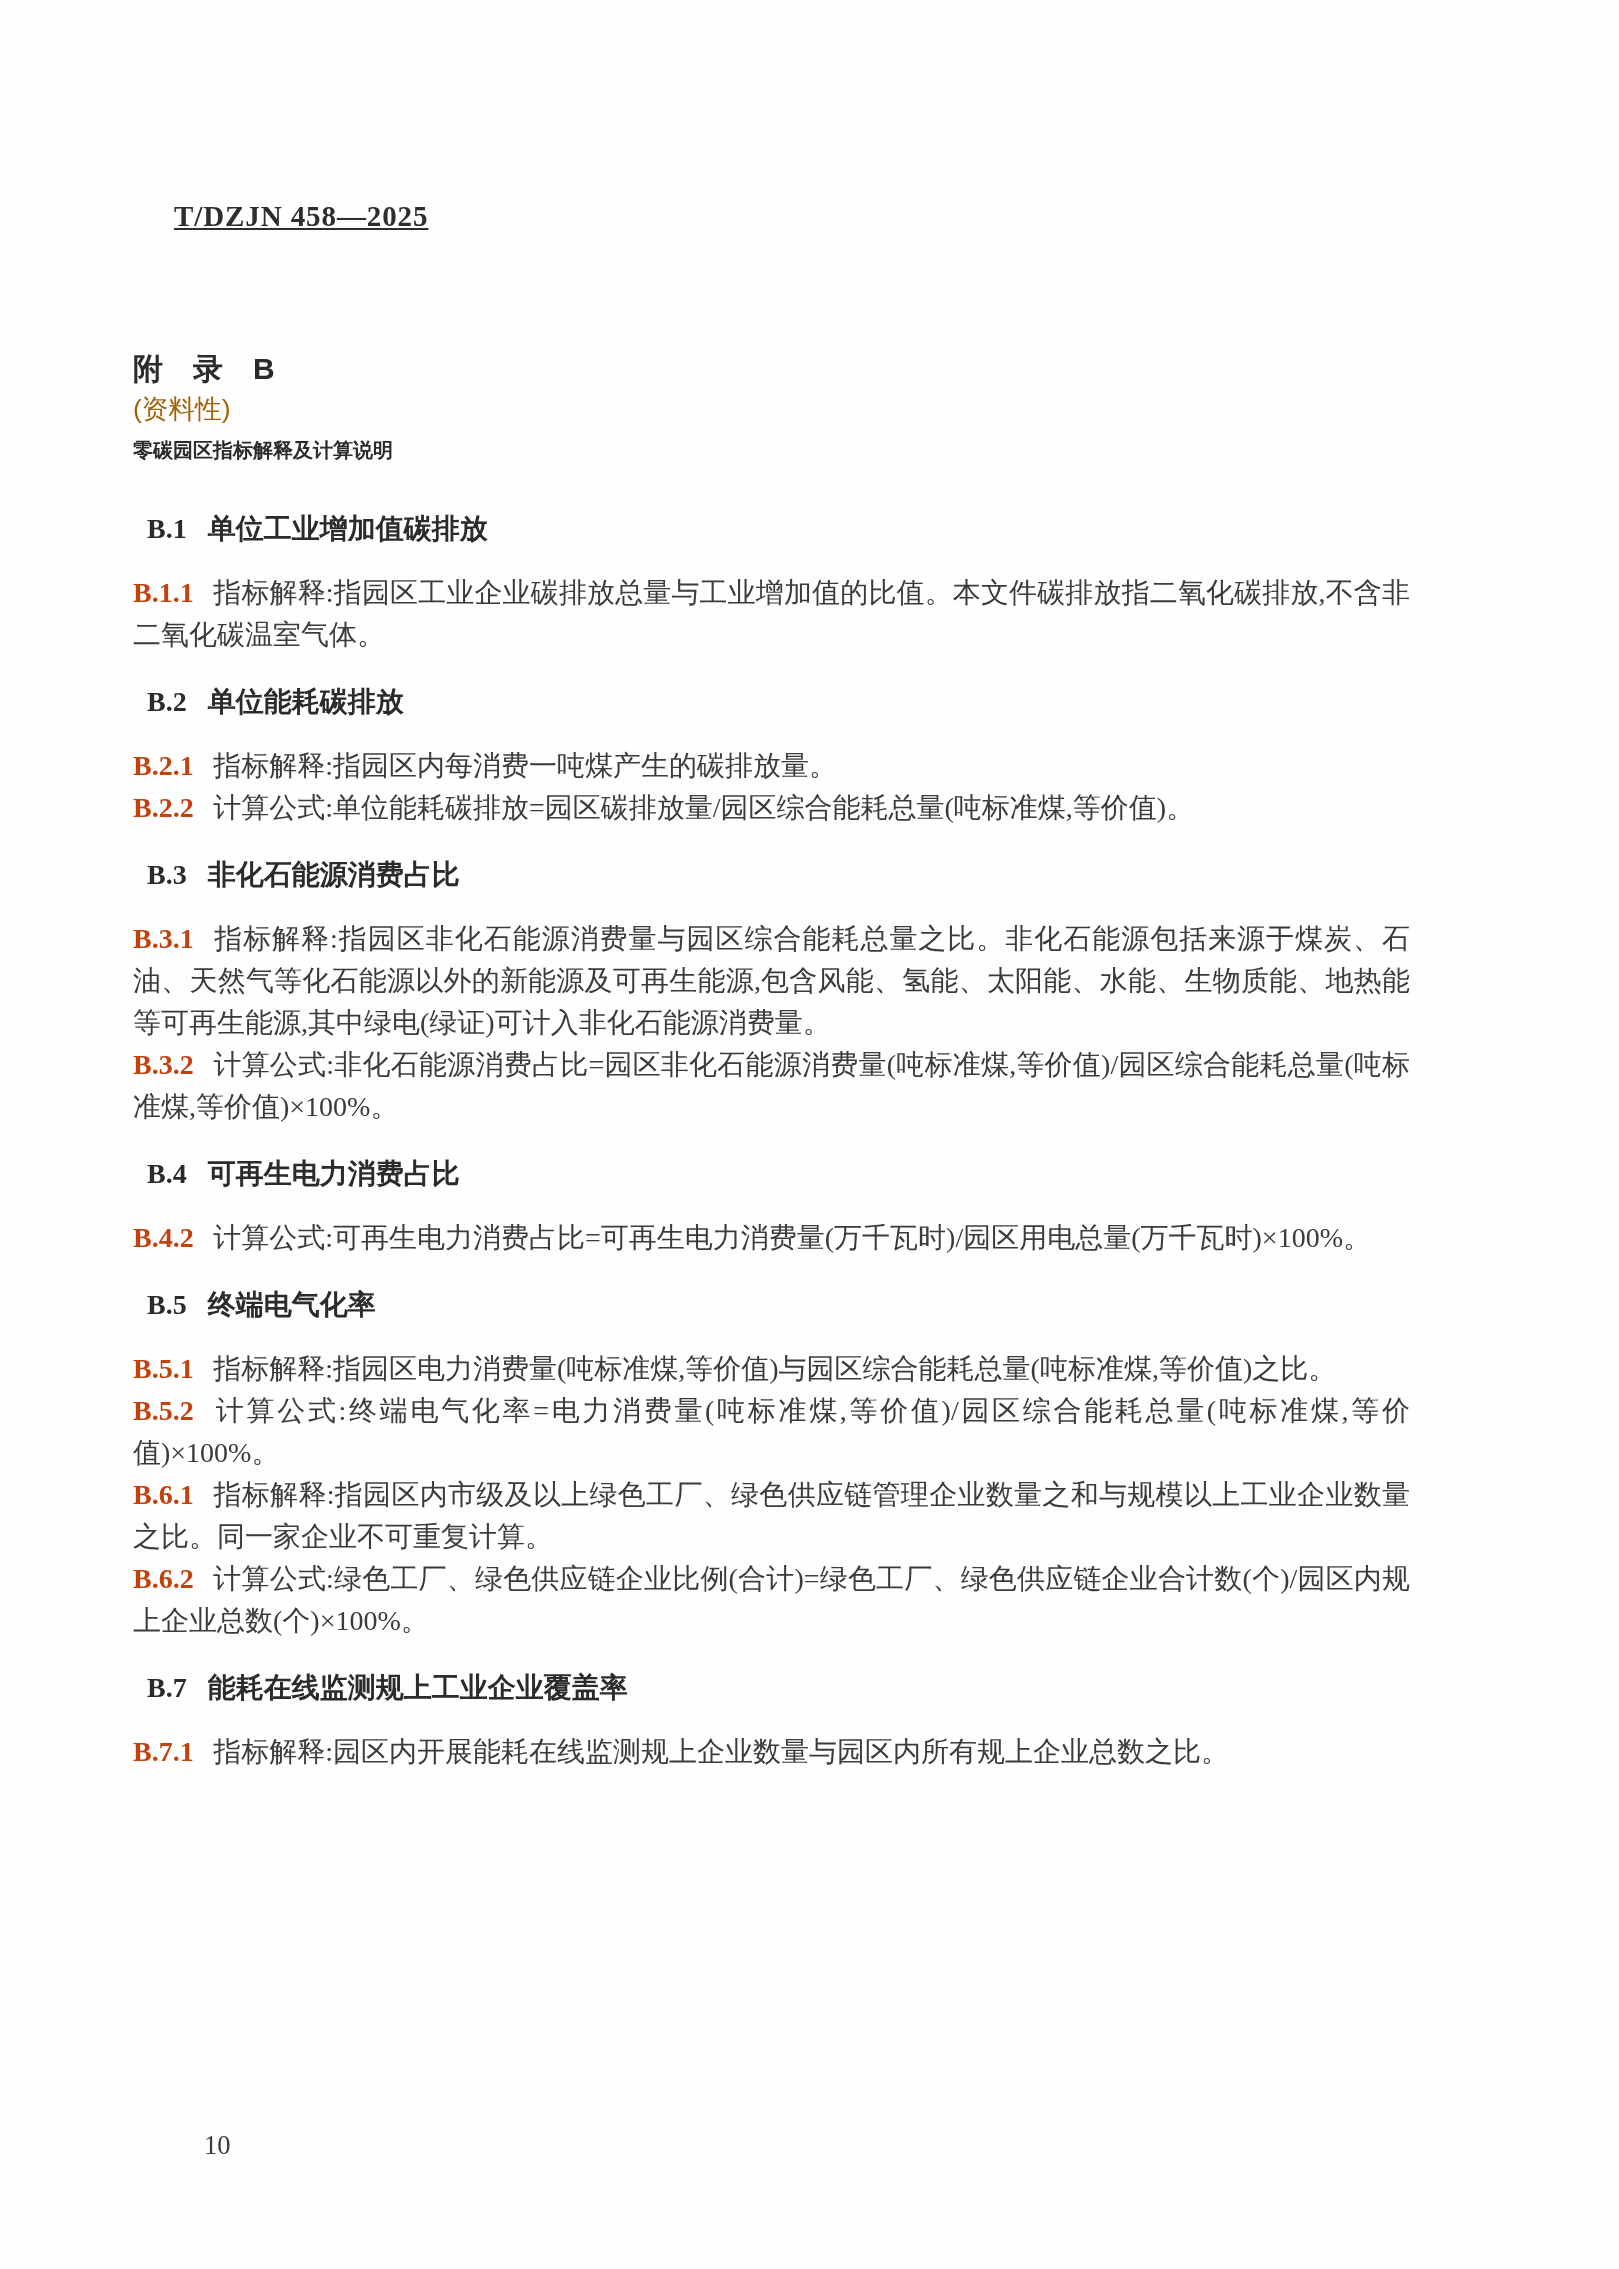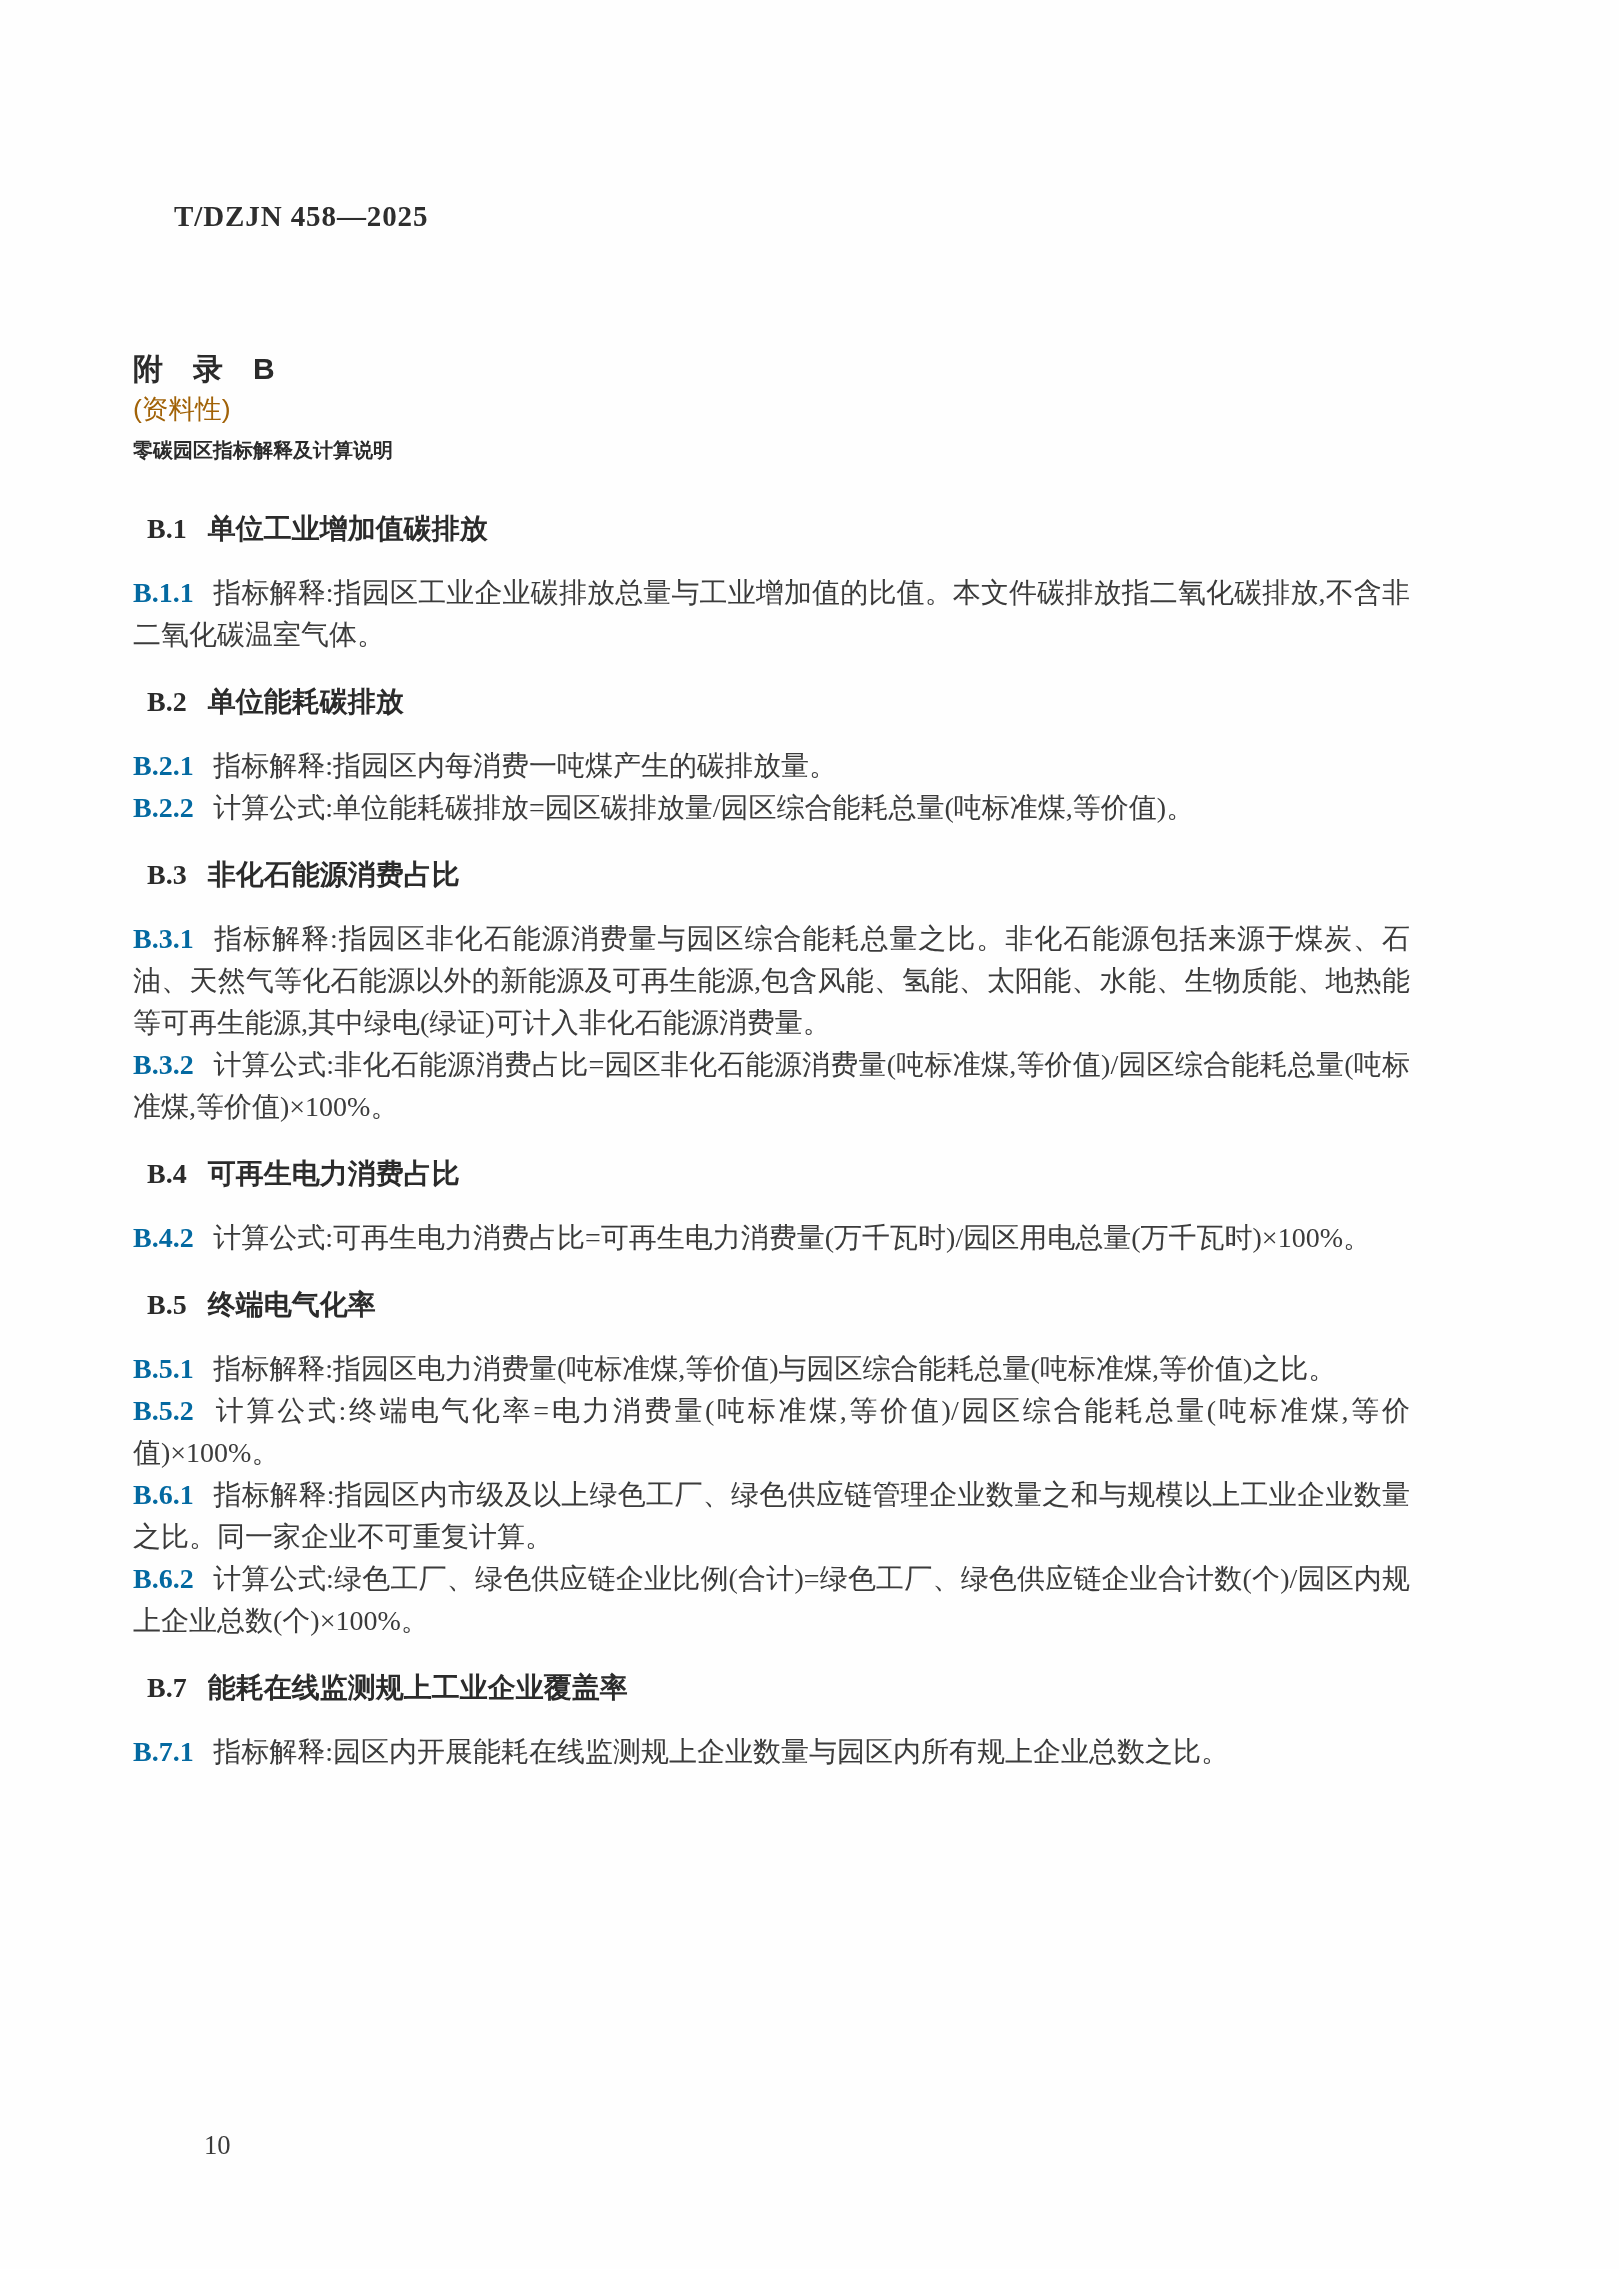--- a/index.html
+++ b/index.html
@@ -19,20 +19,21 @@
   }
   .running-header {
     position: absolute;
     left: 174px;
     top: 200px;
     font-size: 29px;
     font-weight: bold;
     letter-spacing: 0.9px;
     color: #2e2e2e;
     font-family: "Liberation Serif", "DejaVu Serif", serif;
+    text-decoration: underline;
   }
   .content {
     position: absolute;
     left: 133px;
     top: 348px;
     width: 1277px;
   }
   .doc-title {
     text-align: left;
     margin-bottom: 37px;
@@ -72,21 +73,21 @@
   }
   .para {
     margin: 0;
     font-size: 28px;
     line-height: 42px;
     text-align: justify;
     color: #3b3b3b;
   }
   .para .para-num {
     font-weight: bold;
-    color: #0369a1;
+    color: #c2410c;
     font-family: "Liberation Serif", "DejaVu Serif", serif;
     padding-right: 19.5px;
   }
   .page-number {
     position: absolute;
     left: 204px;
     top: 2085px;
     font-size: 26.6px;
     color: #3b3b3b;
     font-family: "Liberation Serif", "DejaVu Serif", serif;

